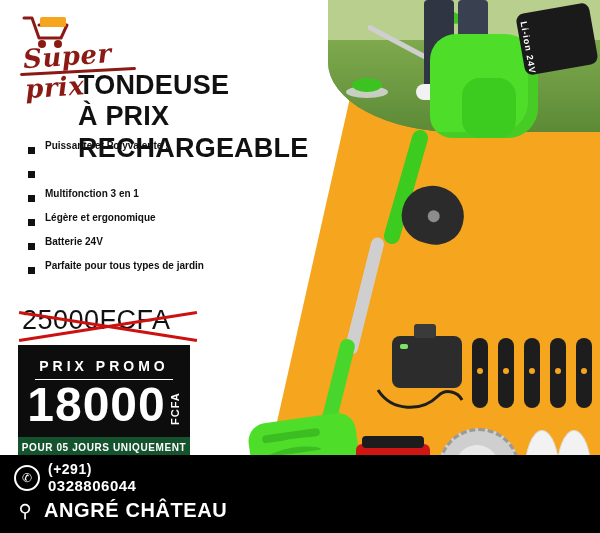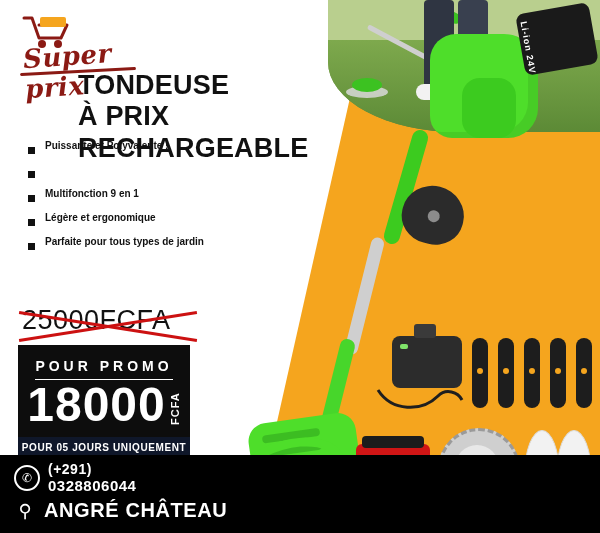--- a/index.html
+++ b/index.html
@@ -122,21 +122,21 @@
   }
   .promo-sep{width:138px;height:1px;background:#fff;margin:5px 0 2px;}
   .promo-price-row{display:flex;align-items:flex-end;gap:3px;}
   .promo-price{font-size:48px;font-weight:bold;line-height:.95;letter-spacing:1px;}
   .promo-cur{
     font-size:11px;font-weight:bold;letter-spacing:1px;
     writing-mode:vertical-rl;transform:rotate(180deg);height:38px;
     display:flex;align-items:center;justify-content:center;
   }
   .promo-note{
-    position:absolute;left:18px;top:437px;width:172px;height:20px;background:#0f172a;
+    position:absolute;left:18px;top:437px;width:172px;height:20px;background:#14532d;
     color:#fff;font-size:10px;font-weight:bold;letter-spacing:.6px;
     display:flex;align-items:center;justify-content:center;z-index:5;
   }
 
   
   .photo{
     position:absolute;right:0;top:0;width:272px;height:132px;z-index:3;
     border-bottom-left-radius:130px 70px;
     overflow:hidden;
     background:linear-gradient(#9fbf6a 0%, #8fae5c 38%, #6f9443 60%, #5d8238 100%);
@@ -287,40 +287,44 @@
   <div class="bullets">
     <div class="bullet">
       <span class="sq"></span>
       <span class="tx">Puissante et Polyvalente !</span>
     </div>
     <div class="bullet">
       <span class="sq"></span>
     </div>
     <div class="bullet">
       <span class="sq"></span>
-      <span class="tx">Multifonction 9 en 1</span>
+      <span class="tx">Multifonction 3 en 1</span>
     </div>
     <div class="bullet">
       <span class="sq"></span>
       <span class="tx">Légère et ergonomique</span>
+    </div>
+    <div class="bullet">
+      <span class="sq"></span>
+      <span class="tx">Batterie 24V</span>
     </div>
     <div class="bullet">
       <span class="sq"></span>
       <span class="tx">Parfaite pour tous types de jardin</span>
     </div>
   </div>
 
   <div class="oldprice">
     <span class="val">25000FCFA</span>
     <span class="strike"></span>
     <span class="strike2"></span>
   </div>
 
   <div class="promo">
-    <div class="promo-label">POUR PROMO</div>
+    <div class="promo-label">PRIX PROMO</div>
     <div class="promo-sep"></div>
     <div class="promo-price-row">
       <span class="promo-price">18000</span>
       <span class="promo-cur">FCFA</span>
     </div>
   </div>
   <div class="promo-note">POUR 05 JOURS UNIQUEMENT</div>
 
   <div class="prod prod-head"></div>
   <div class="prod prod-bat">

